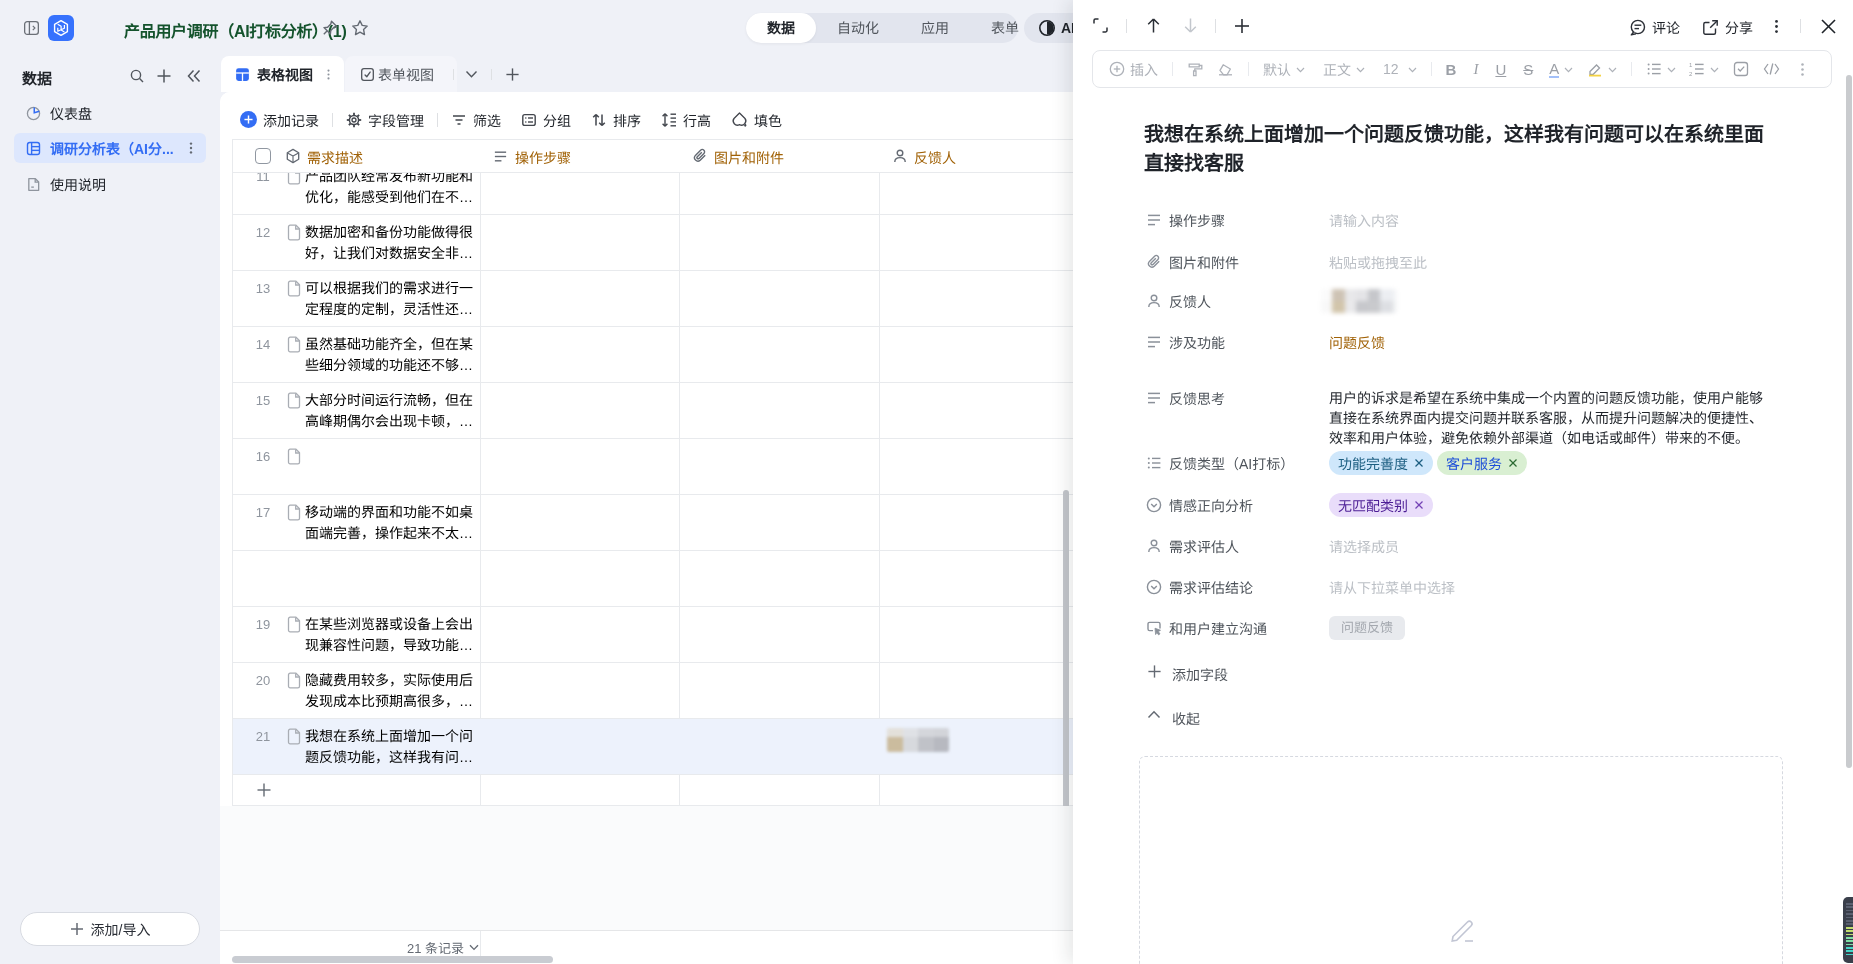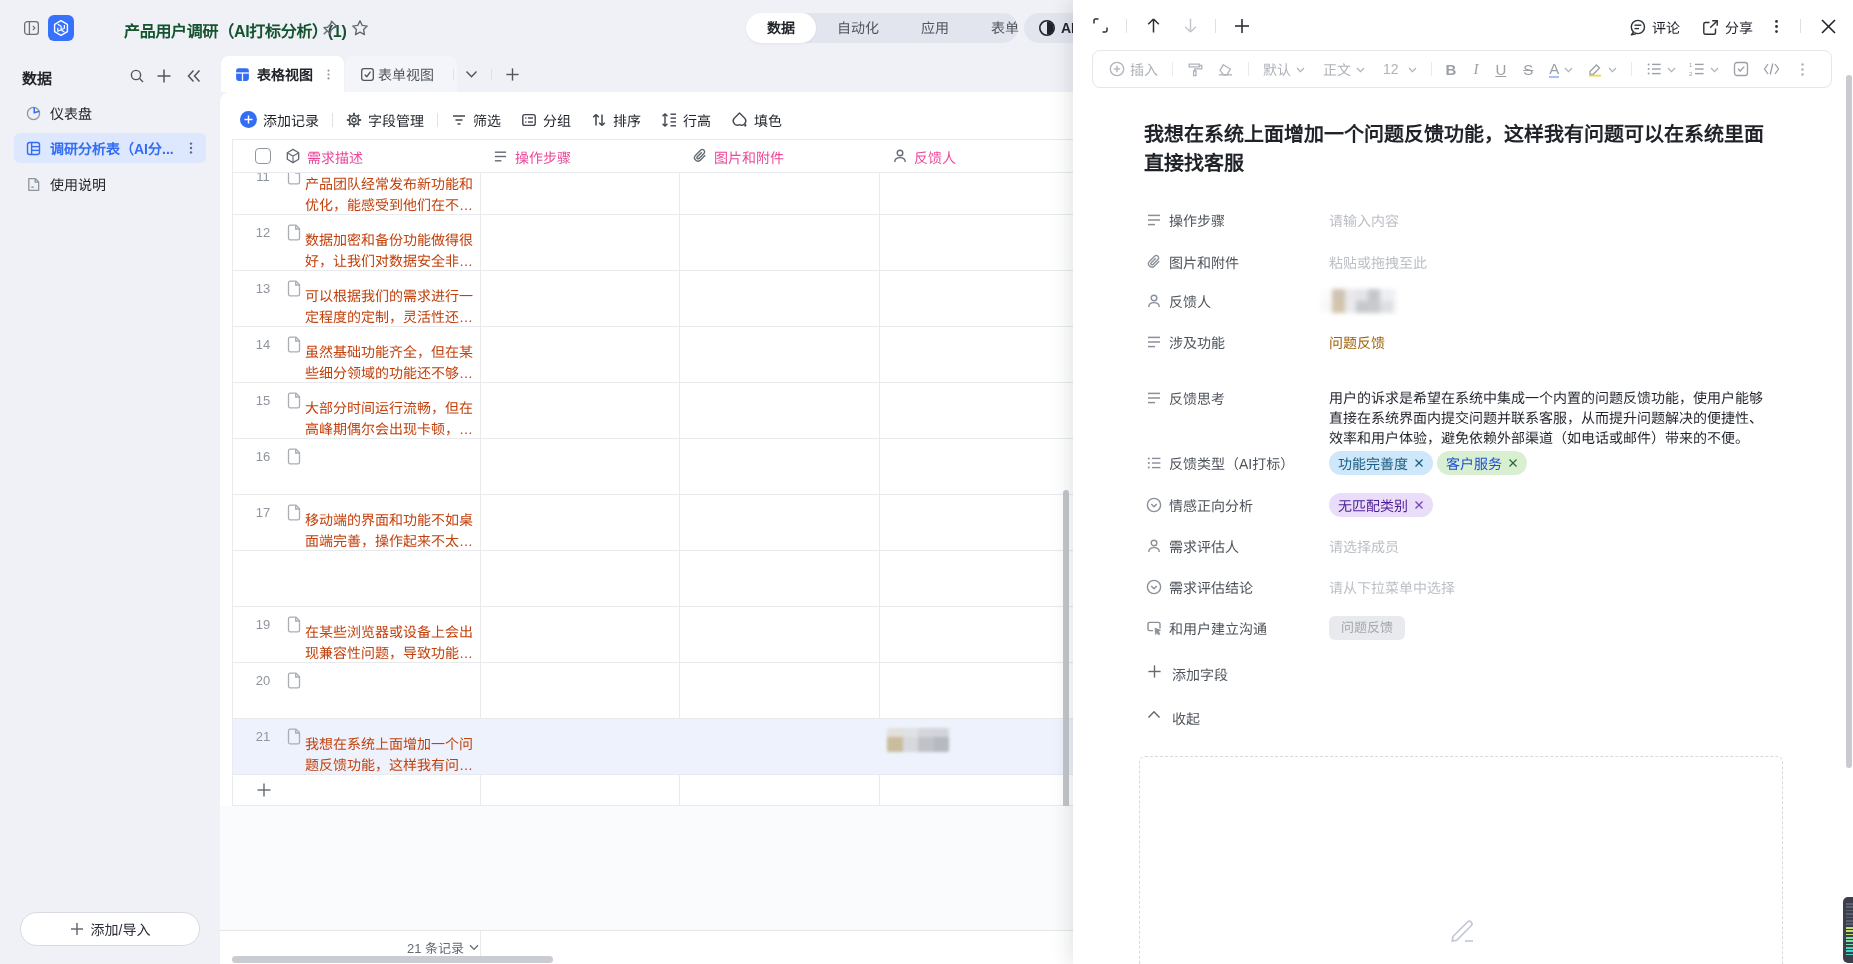--- a/index.html
+++ b/index.html
@@ -29,24 +29,24 @@
   #tabstrip { position:absolute; left:220px; top:56px; width:853px; height:36px; }
   .tab-active { position:absolute; left:1px; top:0; width:123px; height:36px; background:#fff; border-radius:8px 8px 0 0; display:flex; align-items:center; }
   .tab2 { position:absolute; left:128px; top:0; width:100px; height:36px; background:#f4f5fa; border-radius:8px 8px 0 0; display:flex; align-items:center; justify-content:center; color:#51565d; font-size:14px; }
 
   
   #tbar { position:absolute; left:220px; top:92px; width:853px; height:48px; background:#fff; border-top-left-radius:10px; display:flex; align-items:center; padding-top:7px; font-size:14px; color:#1f2329; }
   .vdiv { width:1px; height:14px; background:#dee0e3; }
 
   
   #grid { position:absolute; left:232px; top:139px; width:841px; }
-  .hcell { color:#ec4899; font-size:14px; }
+  .hcell { color:#a16207; font-size:14px; }
   .gline { position:absolute; background:#e8eaed; }
   .rownum { position:absolute; font-size:13px; color:#8f959e; width:30px; text-align:center; }
-  .cellt { position:absolute; left:72px; width:172px; font-size:14px; line-height:21px; color:#c2410c;margin-top:8px; }
+  .cellt { position:absolute; left:72px; width:172px; font-size:14px; line-height:21px; color:#000000; }
 
   
   #panel { position:absolute; left:1073px; top:0; width:780px; height:964px; background:#fff; box-shadow:-6px 0 16px rgba(31,35,41,.10); }
   .ph { color:#bcc0c6; }
   .plabel { font-size:14px; color:#4e545b; }
   .pfield { position:absolute; left:73px; height:24px; display:flex; align-items:center; }
   .pfield .ic { width:16px; height:16px; margin-right:7px; }
   .pval { position:absolute; left:256px; height:24px; font-size:14px; display:flex; align-items:center; }
   .tag { display:inline-flex; align-items:center; height:24px; border-radius:12px; padding:0 9px; font-size:14px; margin-right:4px; white-space:nowrap; }
 </style>
@@ -341,20 +341,21 @@
         </svg>
         <div class="cellt" style="top:7px">在某些浏览器或设备上会出<br>现兼容性问题，导致功能…</div>
       </div>
       <div class="gline" style="left:0;top:489px;width:840px;height:1px"></div>
       <div class="abs" style="left:0;top:490px;width:840px;height:56px;">
         <div class="rownum" style="left:15px;top:10px">20</div>
         <svg class="abs" style="left:53px;top:9px" width="16" height="17" viewBox="0 0 16 17" fill="none" stroke="#a9adb4" stroke-width="1.3">
           <path d="M2.5 2.8 a1.6 1.6 0 0 1 1.6 -1.6 H10 L13.5 4.7 V14.2 a1.6 1.6 0 0 1 -1.6 1.6 H4.1 a1.6 1.6 0 0 1 -1.6 -1.6 Z" stroke-linejoin="round"></path>
           <path d="M9.7 1.4 V5 H13.4"></path>
         </svg>
+        <div class="cellt" style="top:7px">隐藏费用较多，实际使用后<br>发现成本比预期高很多，…</div>
       </div>
       <div class="gline" style="left:0;top:545px;width:840px;height:1px"></div>
       <div class="abs" style="left:0;top:546px;width:840px;height:56px;background:#edf2fc;">
         <div class="rownum" style="left:15px;top:10px">21</div>
         <svg class="abs" style="left:53px;top:9px" width="16" height="17" viewBox="0 0 16 17" fill="none" stroke="#a9adb4" stroke-width="1.3">
           <path d="M2.5 2.8 a1.6 1.6 0 0 1 1.6 -1.6 H10 L13.5 4.7 V14.2 a1.6 1.6 0 0 1 -1.6 1.6 H4.1 a1.6 1.6 0 0 1 -1.6 -1.6 Z" stroke-linejoin="round"></path>
           <path d="M9.7 1.4 V5 H13.4"></path>
         </svg>
         <div class="cellt" style="top:7px">我想在系统上面增加一个问<br>题反馈功能，这样我有问…</div>
         <div class="abs" style="left:654px;top:9px;width:62px;height:24px;filter:blur(1.5px);display:grid;grid-template-columns:repeat(4,1fr);grid-template-rows:9px 15px;overflow:hidden;border-radius:2px">

